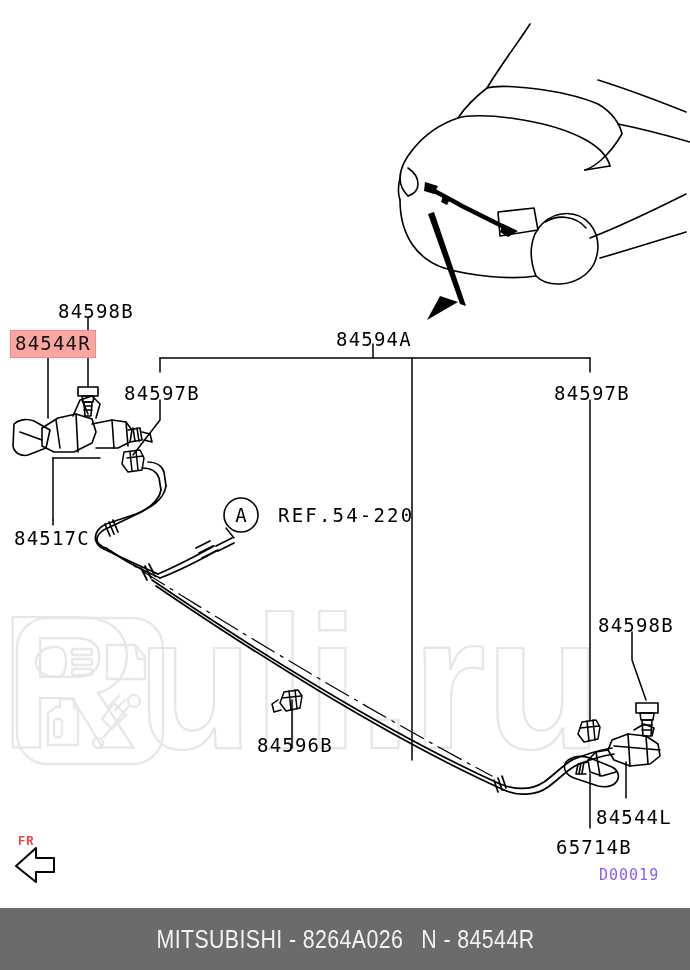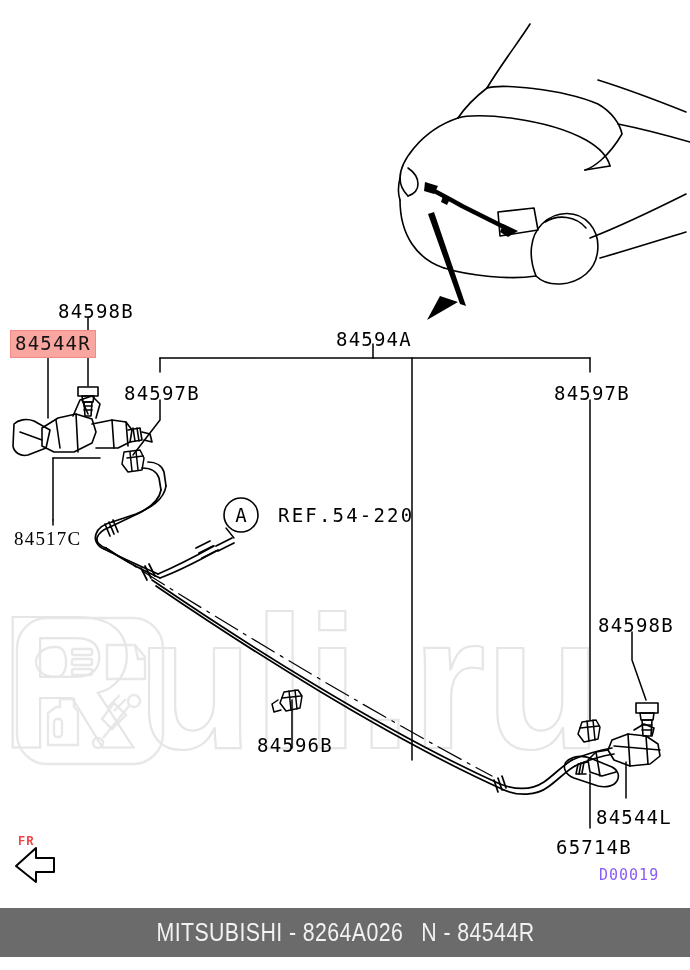--- a/index.html
+++ b/index.html
@@ -37,21 +37,21 @@
     font-weight:700;font-size:12px;letter-spacing:1px;color:#ef4444;line-height:1;
   }
   .codelbl{
     position:absolute;
     font-family:"DejaVu Sans Mono","Liberation Mono",monospace;
     font-size:15px;letter-spacing:1px;color:#8b5cf6;line-height:1;
   }
 
   
   .bottombar{
-    position:absolute;left:0;top:908px;width:690px;height:49px;
+    position:absolute;left:0;top:908px;width:690px;height:62px;
     background:#6b6b6b;display:flex;align-items:center;justify-content:center;
   }
   .bottombar .txt{
     font-family:"Liberation Sans","DejaVu Sans",sans-serif;
     font-size:26px;color:#f2f2f2;letter-spacing:0.5px;
     transform:scaleX(0.82);transform-origin:center;white-space:nowrap;
   }
   .bb-gap{display:inline-block;width:22px;}
 
   
@@ -330,21 +330,21 @@
         </g>
 
       </g>
     </svg>
 
     <div class="lbl" style="left:58px;  top:302px;">84598B</div>
     <div class="lbl hl" style="left:10px;  top:330px;">84544R</div>
     <div class="lbl" style="left:124px; top:384px;">84597B</div>
     <div class="lbl" style="left:336px; top:330px;">84594A</div>
     <div class="lbl" style="left:554px; top:384px;">84597B</div>
-    <div class="lbl" style="left:14px;  top:529px;font-family:Liberation Serif, serif;">84517C</div>
+    <div class="lbl" style="left:14px;  top:529px;">84517C</div>
     <div class="lbl" style="left:257px; top:736px;">84596B</div>
     <div class="lbl" style="left:598px; top:616px;">84598B</div>
     <div class="lbl" style="left:596px; top:808px;">84544L</div>
     <div class="lbl" style="left:556px; top:838px;">65714B</div>
 
     <div class="reflbl" style="left:266px; top:506px;">REF.54-220</div>
     <div class="frlbl" style="left:18px;  top:836px;">FR</div>
     <div class="codelbl" style="left:599px; top:868px;">D00019</div>
 
   </div>

